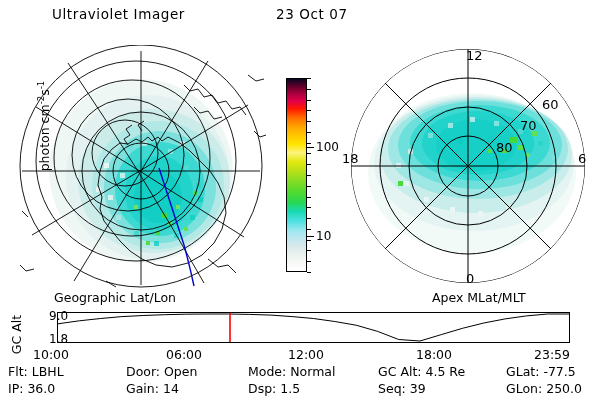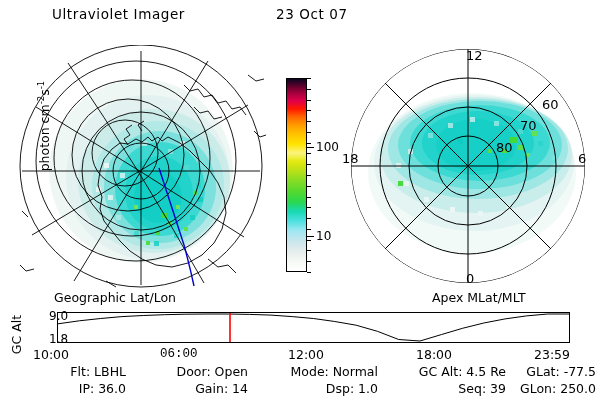--- a/index.html
+++ b/index.html
@@ -137,21 +137,20 @@
   #footer {
     position: absolute;
     left: 8px;
     top: 364px;
     width: 588px;
     font-size: 12.5px;
   }
   #footer table {
     border-collapse: collapse;
     width: 100%;
-    text-align: right;
   }
   #footer td {
     padding: 0 0 2px 0;
     white-space: nowrap;
     font-size: 12.5px;
   }
   .fc0 { width: 118px; }
   .fc1 { width: 122px; }
   .fc2 { width: 130px; }
   .fc3 { width: 128px; }
@@ -382,39 +381,39 @@
   <div class="alt-lbl" id="alt-lo">1.8</div>
 
   <div id="orbit-box">
     <svg id="orbit-svg" width="511" height="29" viewBox="0 0 511 29" preserveAspectRatio="none">
       <polyline id="orbit-trace" fill="none" stroke="#000000" stroke-width="1" vector-effect="non-scaling-stroke" points="0.0,10.8 21.3,7.8 42.6,5.5 63.9,3.6 85.2,2.5 106.5,1.7 127.8,1.2 149.0,1.0 170.3,1.0 191.6,1.4 212.9,2.1 234.2,3.6 255.5,5.5 276.8,8.5 298.1,12.2 319.4,18.3 340.7,26.5 362.0,28.0 383.3,21.6 404.5,15.3 425.8,10.0 447.1,5.9 468.4,2.9 489.7,1.0 511.0,1.0"></polyline>
       <line id="orbit-marker" y1="0" y2="29" stroke="#ff0000" stroke-width="1.6" x1="172.0" x2="172.0"></line>
     </svg>
   </div>
 
   <div class="tlbl" style="left:33px;">10:00</div>
-  <div class="tlbl" style="left:160px;font-family:Liberation Mono, monospace;">06:00</div>
+  <div class="tlbl" style="left:166px;">06:00</div>
   <div class="tlbl" style="left:288px;">12:00</div>
   <div class="tlbl" style="left:416px;">18:00</div>
   <div class="tlbl" style="left:534px;">23:59</div>
 
   <div id="footer">
     <table>
       <tbody id="footer-body">
           <tr>
             <td class="fc0"><span>Flt:&nbsp;</span><span>LBHL</span></td>
             <td class="fc1"><span>Door:&nbsp;</span><span>Open</span></td>
             <td class="fc2"><span>Mode:&nbsp;</span><span>Normal</span></td>
             <td class="fc3"><span>GC Alt:&nbsp;</span><span>4.5 Re</span></td>
             <td class="fc4"><span>GLat:&nbsp;</span><span>-77.5</span></td>
           </tr>
           <tr>
             <td class="fc0"><span>IP:&nbsp;</span><span>36.0</span></td>
             <td class="fc1"><span>Gain:&nbsp;</span><span>14</span></td>
-            <td class="fc2"><span>Dsp:&nbsp;</span><span>1.0</span></td>
+            <td class="fc2"><span>Dsp:&nbsp;</span><span>1.5</span></td>
             <td class="fc3"><span>Seq:&nbsp;</span><span>39</span></td>
             <td class="fc4"><span>GLon:&nbsp;</span><span>250.0</span></td>
           </tr>
         </tbody>
     </table>
   </div>
 
 </div>
 
 </body></html>

